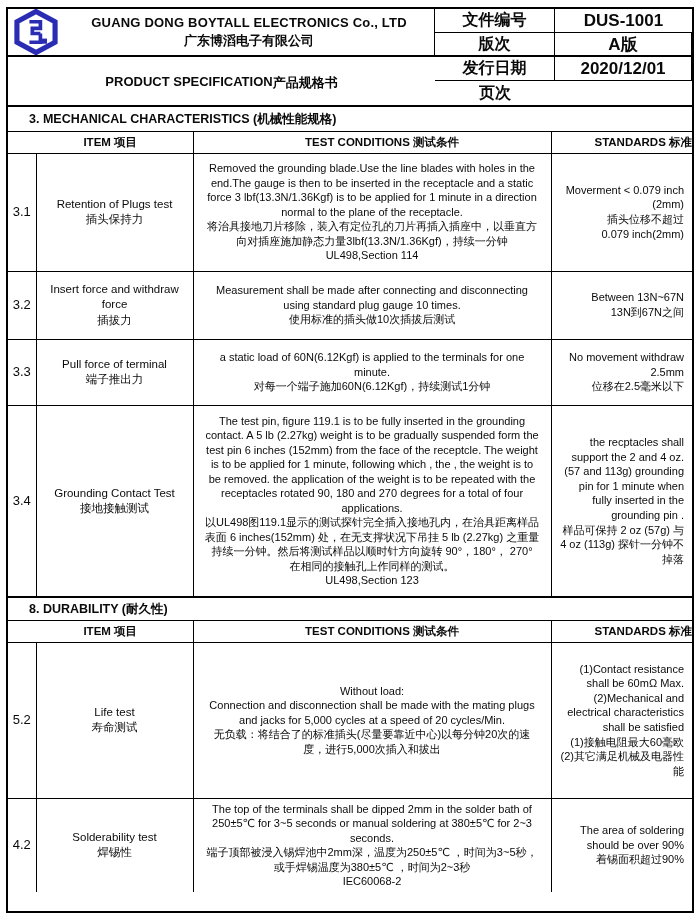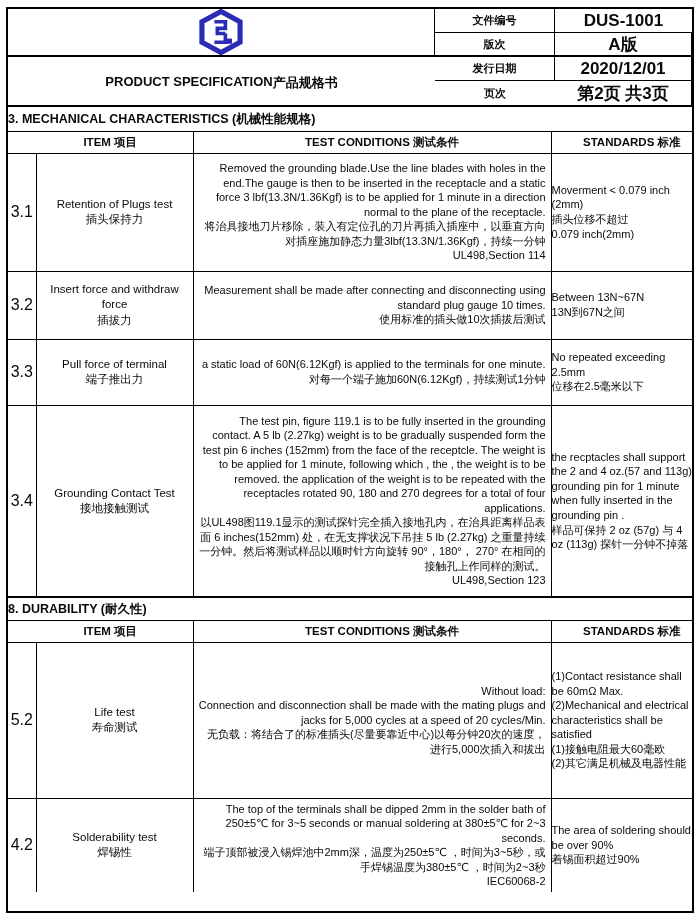--- a/index.html
+++ b/index.html
@@ -14,71 +14,74 @@
   .hdr > div:nth-child(3n) { border-right:none; }
   .cell-company { grid-row:1/3; grid-column:1; flex-direction:row; justify-content:flex-start; padding-left:6px; border-bottom-width:2px !important; }
   .cell-doctitle { grid-row:3/5; grid-column:1; border-bottom:none !important; }
   .hb2 { border-bottom-width:2px !important; }
   .hlast { border-bottom:none !important; }
   .company-text { text-align:center; flex:1; }
   .company-en { font-weight:bold; font-size:13px; letter-spacing:.2px; }
   .company-cn { font-weight:bold; font-size:13px; margin-top:2px; }
   .doct-en { font-weight:bold; font-size:13px; }
   .doct-cn { font-weight:bold; font-size:13px; margin-top:3px;font-family:Liberation Mono, monospace; }
-  .info-label { font-weight:bold; font-size:11px; }
+  .info-label { font-weight:bold; font-size:16px; }
   .info-value { font-weight:bold; font-size:17px; }
   .logo { width:44px; height:46px; flex:0 0 44px; margin-right:6px; }
 
   
-  .sec-title { height:25px; display:flex; align-items:center; padding-left:0; font-weight:bold; font-size:12.5px; border-bottom:1px solid #000; }
+  .sec-title { height:25px; display:flex; align-items:center; padding-left:21px; font-weight:bold; font-size:12.5px; border-bottom:1px solid #000; }
   .sec-title.second { border-top:2px solid #000; }
 
   
   table { width:100%; border-collapse:collapse; table-layout:fixed; }
   col.c-no { width:28px; } col.c-name { width:157px; } col.c-test { width:358px; } col.c-std { width:141px; }
   th, td { border:1px solid #000; vertical-align:middle; }
   th { height:21px; font-size:11.5px; font-weight:bold; text-align:center; border-top:none;padding-left:20px; }
   tr > th:first-child, tr > td:first-child { border-left:none; }
-  tr > th:last-child, tr > td:last-child { border-right:none; }
+  tr > th:last-child, tr > td:last-child { border-right:none;text-align:right; }
   td { font-size:11px; line-height:1.32; }
-  td.no { text-align:center; font-size:16px; }
+  td.no { text-align:center; font-size:13px; }
   td.name { text-align:center; white-space:pre-line; font-size:11.5px; padding:2px; }
-  td.test { text-align:right; white-space:pre-line; padding:3px 5px; }
-  td.std { text-align:left; white-space:pre-line; padding:3px 0; }
+  td.test { text-align:center; white-space:pre-line; padding:3px 11px; }
+  td.std { text-align:left; white-space:pre-line; padding:3px 8px; }
   tr.last-row td { border-bottom:none; }
   .h31 td{ height:118px; } .h32 td{ height:68px; } .h33 td{ height:66px; } .h34 td{ height:191px; }
   .h41 td{ height:156px; } .h42 td{ height:92px; }
 </style>
 </head>
 <body>
 
 <div class="page">
   <div class="doc">
 
     <div class="hdr">
       <div class="cell-company">
         <svg class="logo" viewBox="0 0 60 62">
           <polygon points="30,3 56,17 56,45 30,59 4,45 4,17" fill="none" stroke="#2a2cb4" stroke-width="7"></polygon>
           <path d="M21,17 h15 v9 h-11 v7 h11" fill="none" stroke="#2a2cb4" stroke-width="5"></path>
           <path d="M36,33 v12 h-15" fill="none" stroke="#2a2cb4" stroke-width="5"></path>
           <rect x="38" y="40" width="7" height="7" fill="#2a2cb4"></rect>
         </svg>
+        <div class="company-text">
+          <div class="company-en">GUANG DONG BOYTALL ELECTRONICS Co., LTD</div>
+          <div class="company-cn">广东博滔电子有限公司</div>
+        </div>
       </div>
       <div class="info-label">文件编号</div>
       <div class="info-value">DUS-1001</div>
       <div class="info-label hb2">版次</div>
       <div class="info-value hb2">A版</div>
       <div class="cell-doctitle">
         <div class="doct-en">PRODUCT SPECIFICATION</div>
         <div class="doct-cn">产品规格书</div>
       </div>
       <div class="info-label">发行日期</div>
       <div class="info-value">2020/12/01</div>
       <div class="info-label hlast">页次</div>
-      <div class="info-value hlast">第2页  共3页</div>
     </div>
 
     <div class="sec-title">3. MECHANICAL CHARACTERISTICS (机械性能规格)</div>
     <table>
       <colgroup>
           <col class="c-no">
           <col class="c-name">
           <col class="c-test">
           <col class="c-std">
         </colgroup>
@@ -107,21 +110,21 @@
 使用标准的插头做10次插拔后测试</td>
         <td class="std">Between 13N~67N
 13N到67N之间</td>
       </tr>
       <tr class="h33">
         <td class="no">3.3</td>
         <td class="name">Pull force of terminal
 端子推出力</td>
         <td class="test"> a static load of 60N(6.12Kgf) is applied to the terminals for one minute.
 对每一个端子施加60N(6.12Kgf)，持续测试1分钟</td>
-        <td class="std">No repeated exceeding
+        <td class="std">No movement withdraw
  2.5mm
 位移在2.5毫米以下</td>
       </tr>
       <tr class="h34 last-row">
         <td class="no">3.4</td>
         <td class="name">Grounding Contact Test
 接地接触测试</td>
         <td class="test">The test pin, figure 119.1 is to be fully inserted in the grounding contact. A 5 lb (2.27kg) weight is to be gradually suspended form the test pin 6 inches (152mm) from the face of the receptcle. The weight is to be applied for 1 minute, following which , the , the weight is to be removed. the application of the weight is to be repeated with the receptacles rotated 90, 180 and 270 degrees for a total of four applications.
 以UL498图119.1显示的测试探针完全插入接地孔内，在治具距离样品表面 6 inches(152mm) 处，在无支撑状况下吊挂 5 lb (2.27kg) 之重量持续一分钟。然后将测试样品以顺时针方向旋转 90°，180°， 270° 在相同的接触孔上作同样的测试。
 UL498,Section 123</td>

